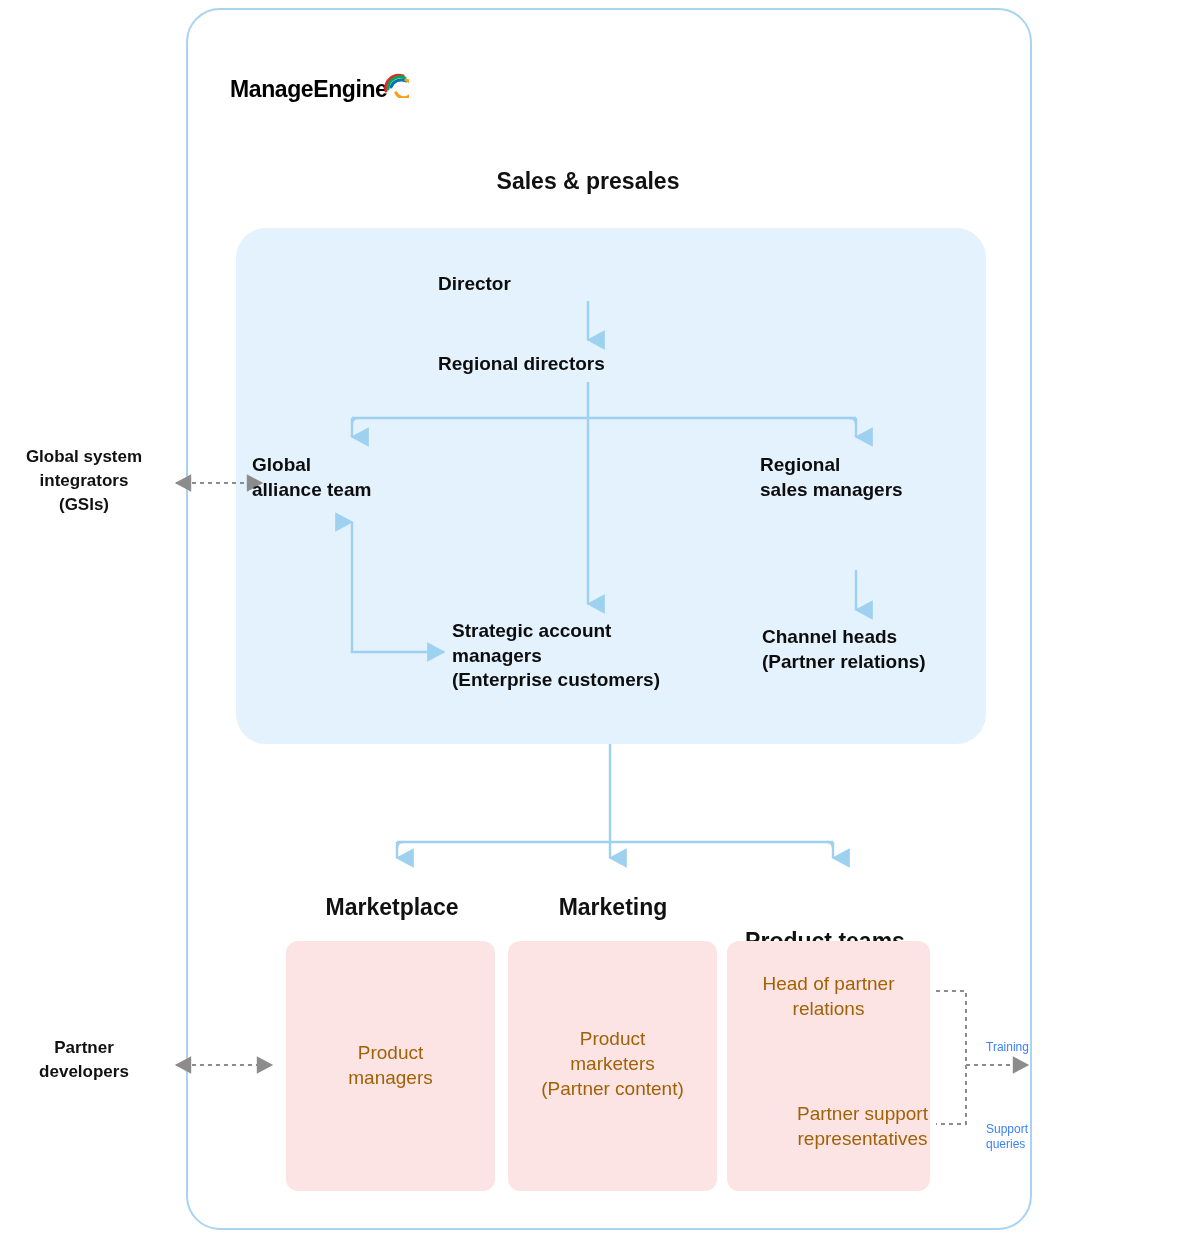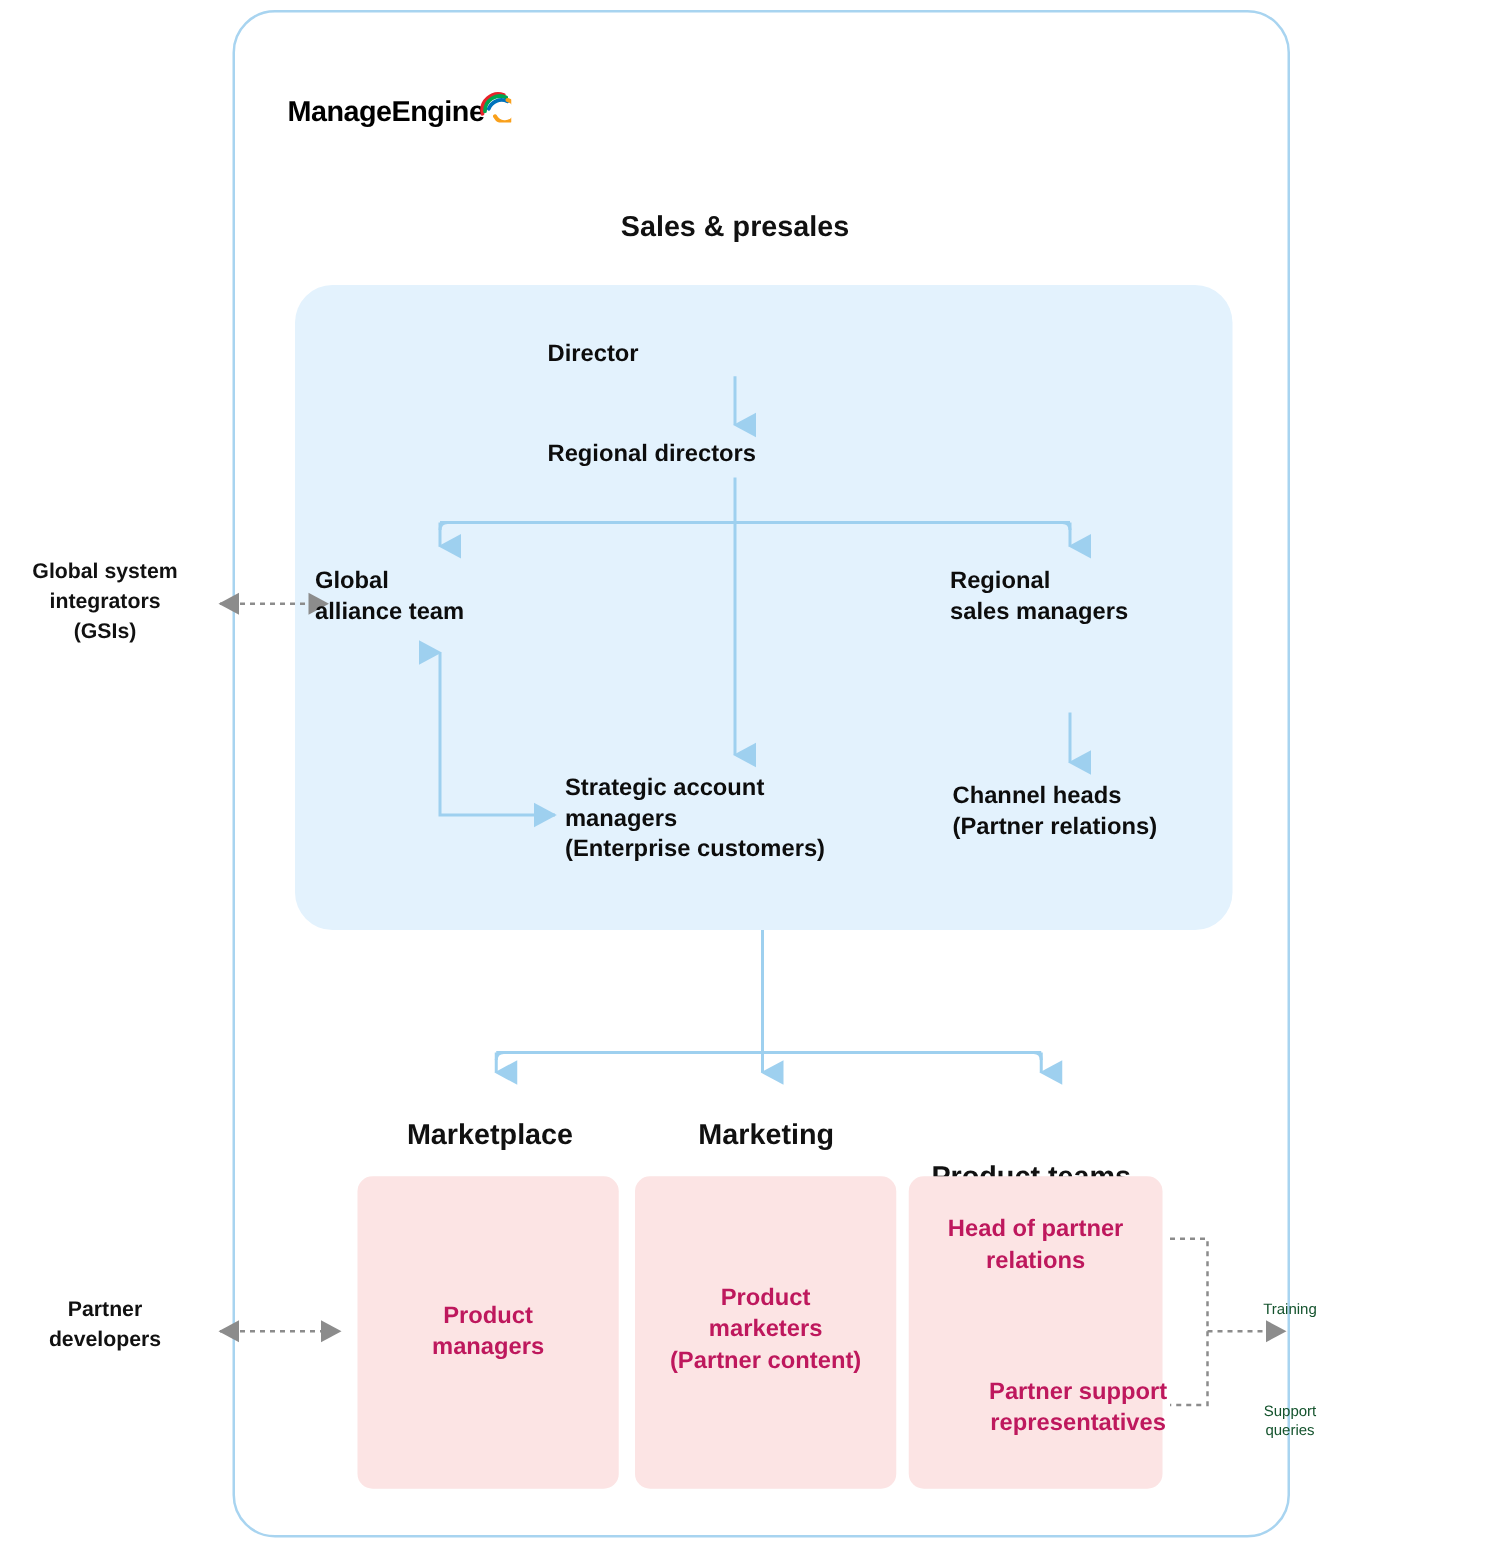--- a/index.html
+++ b/index.html
@@ -96,22 +96,22 @@
     background: #fce4e4;
     border-radius: 12px;
   }
   #pink-marketplace { left: 286px; top: 941px; width: 209px; height: 250px; }
   #pink-marketing   { left: 508px; top: 941px; width: 209px; height: 250px; }
   #pink-product     { left: 727px; top: 941px; width: 203px; height: 250px; }
 
   .pink-label {
     position: absolute;
     font-size: 19px;
-    font-weight: 700;
-    color: #be185d;
+    font-weight: 400;
+    color: #a16207;
     line-height: 1.32;
     text-align: center;
     white-space: pre-line;
   }
   #label-product-managers  { left: 290px; top: 1040px; width: 201px; }
   #label-product-marketers { left: 508px; top: 1026px; width: 209px; }
   #label-head-partner      { left: 729px; top: 971px; width: 199px; }
   #label-partner-support   { left: 763px; top: 1101px; width: 199px; }
 
   
@@ -125,22 +125,21 @@
     white-space: pre-line;
   }
   #side-gsi      { left: 2px;   top: 445px;  width: 164px; }
   #side-partner-dev { left: 2px; top: 1036px; width: 164px; }
   #side-reseller { left: 1040px; top: 1036px; width: 160px; }
 
   .flow-label {
     position: absolute;
     font-size: 12px;
     font-weight: 400;
-    color: #14532d;
-    text-align: center;
+    color: #3b82f6;
     line-height: 1.25;
     white-space: pre-line;
   }
   #flow-training { left: 986px; top: 1040px; width: 92px; }
   #flow-support  { left: 986px; top: 1077px; width: 92px; margin-top: 45px; }
 
   
   .connectors {
     position: absolute;
     left: 0; top: 0;

